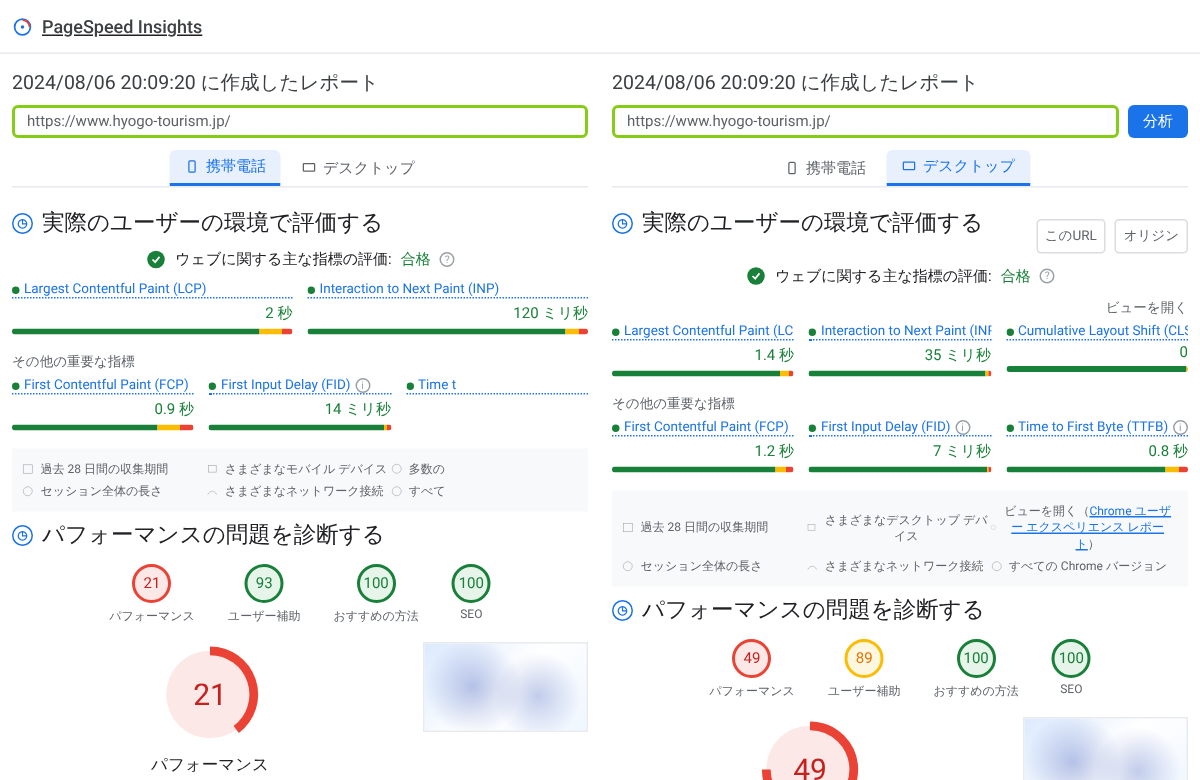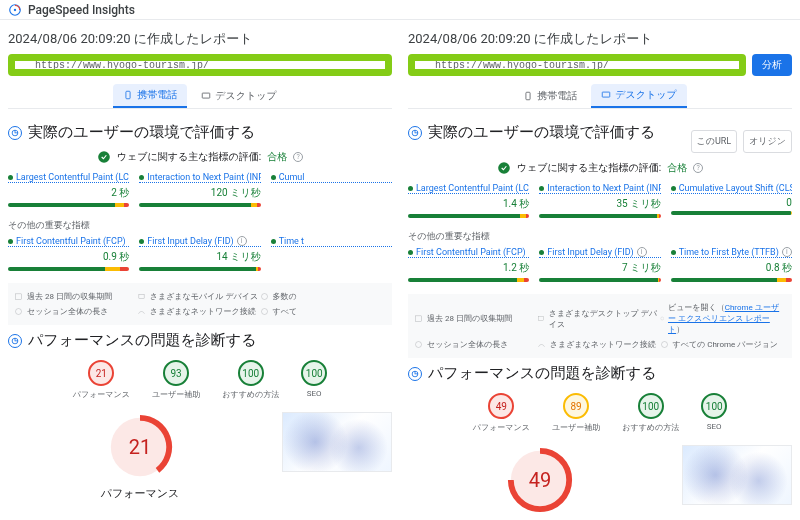--- a/index.html
+++ b/index.html
@@ -1,24 +1,24 @@
 <!DOCTYPE html>
 <html><head>
 <meta charset="utf-8">
 <style>
 * { box-sizing: border-box; margin: 0; padding: 0; font-family: Roboto, Arial, sans-serif; }
 body { background: #fff; color: #202124; font-size: 11px; width: 800px; }
-.topbar { display: flex; align-items: center; height: 20px; padding: 0 8px; border-bottom: 1px solid #e8eaed; }
+.topbar { display: flex; align-items: center; height: 36px; padding: 0 8px; border-bottom: 1px solid #e8eaed; text-decoration: underline; }
 .logo-icon { width: 14px; height: 14px; margin-right: 6px; }
 .topbar-title { font-size: 12px; font-weight: 500; color: #3c4043; }
 .columns { display: flex; }
 .col { flex: 1; padding: 6px 8px; min-width: 0; }
 .report-title { font-size: 13px; font-weight: 400; color: #3c4043; margin: 4px 0 6px; }
 .url-row { display: flex; gap: 6px; margin-bottom: 8px; }
-.url-input { flex: 1; height: 22px; border: 7px solid #84cc16; border-radius: 4px; padding: 0 20px; font-size: 10px; color: #5f6368; background: #fff; font-family: Liberation Mono, monospace; }
+.url-input { flex: 1; height: 22px; border: 2px solid #84cc16; border-radius: 4px; padding: 0 8px; font-size: 10px; color: #5f6368; background: #fff; }
 .analyze-btn { height: 22px; padding: 0 10px; background: #1a73e8; color: #fff; border: none; border-radius: 4px; font-size: 10px; cursor: pointer; }
 .tabs { display: flex; justify-content: center; gap: 4px; border-bottom: 1px solid #e8eaed; margin-bottom: 14px; }
 .tab { display: flex; align-items: center; gap: 4px; padding: 4px 10px; font-size: 10px; color: #5f6368; cursor: pointer; border-radius: 4px 4px 0 0; }
 .tab.active { color: #1a73e8; border-bottom: 2px solid #1a73e8; background: #e8f0fe; }
 .tab-icon { width: 10px; height: 10px; }
 .section-head { display: flex; align-items: center; gap: 6px; margin: 6px 0; }
 .sec-icon { width: 14px; height: 14px; border-radius: 50%; border: 1.5px solid #1a73e8; display: flex; align-items: center; justify-content: center; color: #1a73e8; font-size: 8px; font-weight: bold; }
 .sec-title { font-size: 15px; font-weight: 500; }
 .origin-row { display: flex; justify-content: flex-end; gap: 6px; font-size: 9px; color: #5f6368; align-items: center; margin-top: -18px; margin-bottom: 4px; }
 .origin-pill { border: 1px solid #dadce0; border-radius: 3px; padding: 4px 5px; cursor: pointer; }
@@ -31,21 +31,21 @@
 .metric { flex: 1; min-width: 0; }
 .metric-name { display: flex; align-items: center; gap: 3px; font-size: 9px; color: #1a73e8; border-bottom: 1px dotted #1a73e8; margin-bottom: 3px; white-space: nowrap; overflow: hidden; text-overflow: ellipsis; }
 .metric-name .dot { width: 5px; height: 5px; border-radius: 50%; background: #188038; flex-shrink: 0; }
 .metric-val { text-align: right; font-size: 10px; color: #188038; font-weight: 400; }
 .bar-row { display: flex; height: 4px; border-radius: 2px; overflow: hidden; margin: 3px 0 6px; }
 .bar-g { background: #188038; }
 .bar-y { background: #fbbc04; }
 .bar-r { background: #ea4335; }
 .other-label { font-size: 9px; color: #5f6368; margin: 6px 0 4px; }
 .footer-grid { display: flex; flex-wrap: wrap; background: #f8f9fa; padding: 6px; margin-top: 6px; font-size: 8px; color: #5f6368; }
-.footer-cell { width: 33%; display: flex; align-items: center; gap: 4px; padding: 2px 0; }
+.footer-cell { width: 33%; display: flex; align-items: center; gap: 4px; padding: 2px 0; text-align: center; }
 .footer-cell .ficon { width: 9px; height: 9px; opacity: .6; }
 .footer-link { color: #1a73e8; text-decoration: underline; }
 .lh-scores { display: flex; justify-content: center; gap: 22px; margin: 10px 0 4px; }
 .score { display: flex; flex-direction: column; align-items: center; gap: 3px; font-size: 8px; color: #5f6368; }
 .ring { width: 26px; height: 26px; border-radius: 50%; display: flex; align-items: center; justify-content: center; font-size: 10px; font-weight: 400; }
 .ring.red { border: 2px solid #ea4335; color: #c5221f; background: #fce8e6; }
 .ring.orange { border: 2px solid #fbbc04; color: #e37400; background: #fef7e0; }
 .ring.green { border: 2px solid #188038; color: #188038; background: #e6f4ea; }
 .gauge { width: 70px; height: 70px; margin: 8px auto 4px; position: relative; }
 .gauge-val { position: absolute; inset: 0; display: flex; align-items: center; justify-content: center; font-size: 20px; color: #c5221f; }
@@ -124,26 +124,20 @@
             <span class="dot"></span>
             <span>Interaction to Next Paint (INP)</span>
           </div>
         <div class="metric-val">120 ミリ秒</div>
         <div class="bar-row">
             <div class="bar-g" style="flex:92"></div>
             <div class="bar-y" style="flex:5"></div>
             <div class="bar-r" style="flex:3"></div>
           </div>
       </div>
-      <div class="metric">
-        <div class="metric-name">
-            <span class="dot"></span>
-            <span>Cumul</span>
-          </div>
-      </div>
     </div>
 
     <div class="other-label">その他の重要な指標</div>
 
     <div class="metrics">
       <div class="metric">
         <div class="metric-name">
             <span class="dot"></span>
             <span>First Contentful Paint (FCP)</span>
           </div>
@@ -285,20 +279,21 @@
 
     <div class="cwv-head">
       <svg class="pass-icon" viewBox="0 0 24 24">
           <circle cx="12" cy="12" r="10" fill="#188038"></circle>
           <path d="M8 12l3 3 5-6" stroke="#fff" stroke-width="2" fill="none"></path>
         </svg>
       <span>ウェブに関する主な指標の評価:</span>
       <span class="pass">合格</span>
       <span class="info-dot">?</span>
     </div>
+    <div class="view-expand">ビューを開く</div>
 
     <div class="metrics">
       <div class="metric">
         <div class="metric-name">
             <span class="dot"></span>
             <span>Largest Contentful Paint (LCP)</span>
           </div>
         <div class="metric-val">1.4 秒</div>
         <div class="bar-row">
             <div class="bar-g" style="flex:92"></div>

